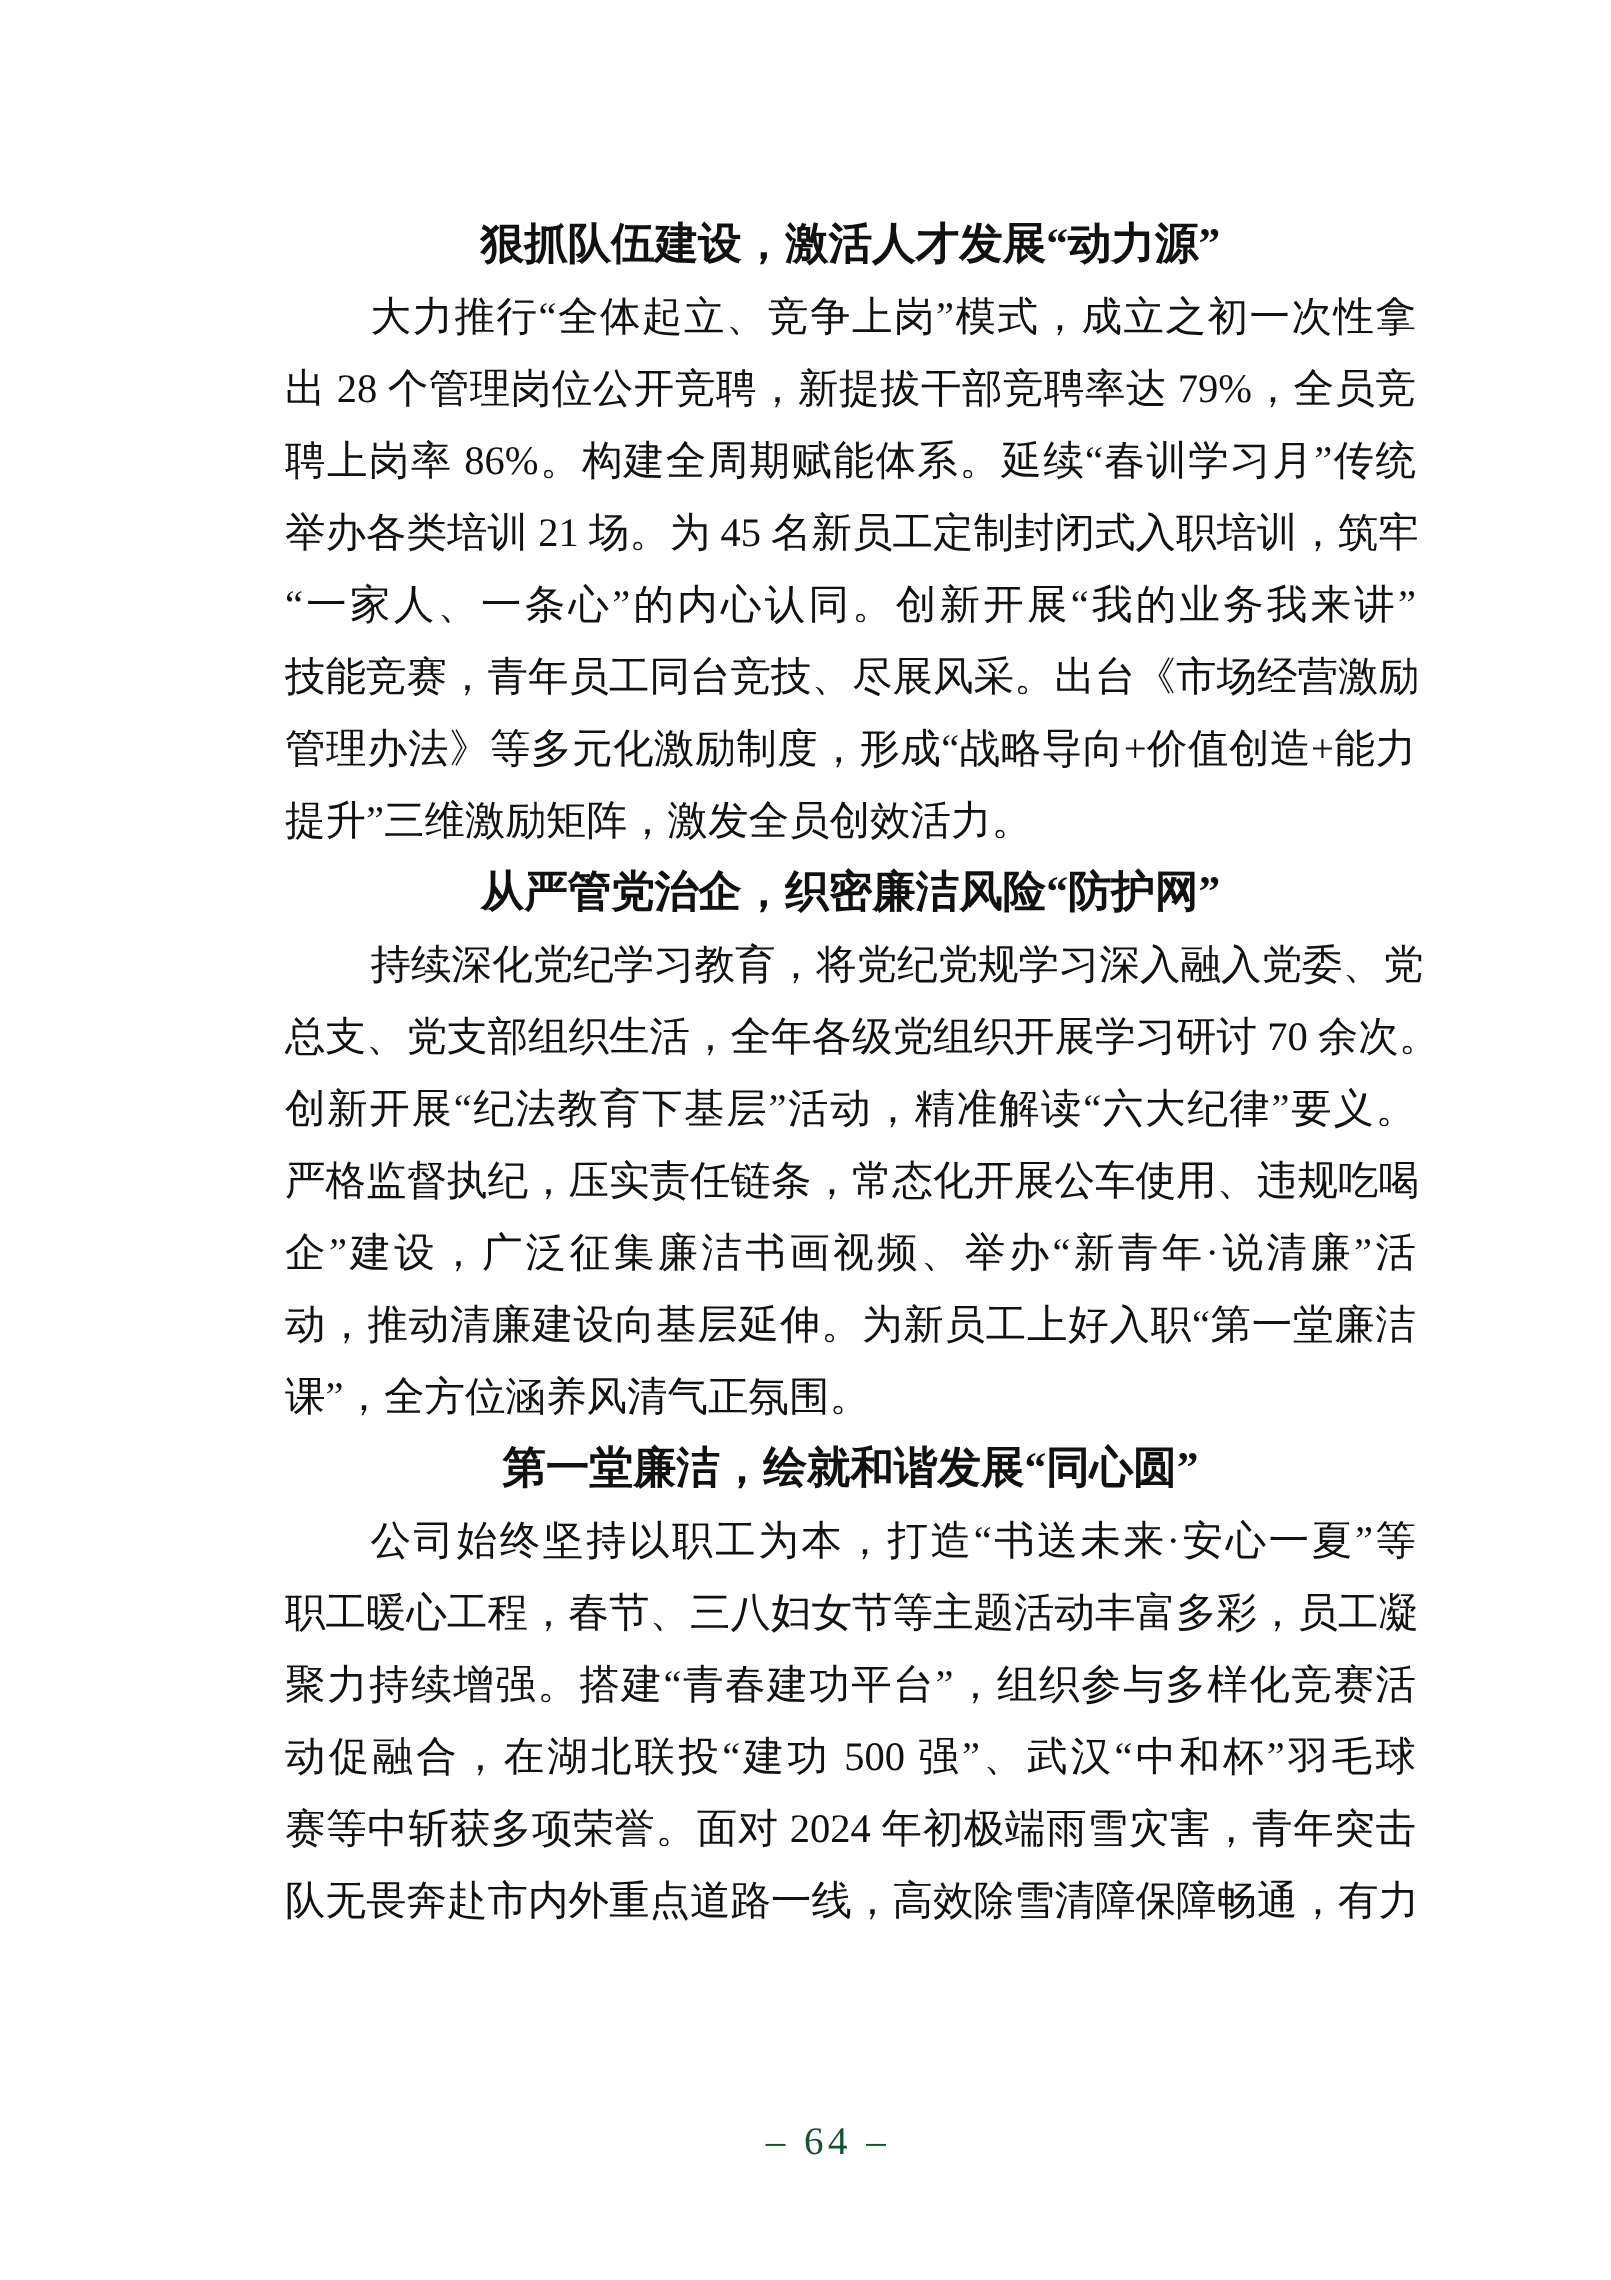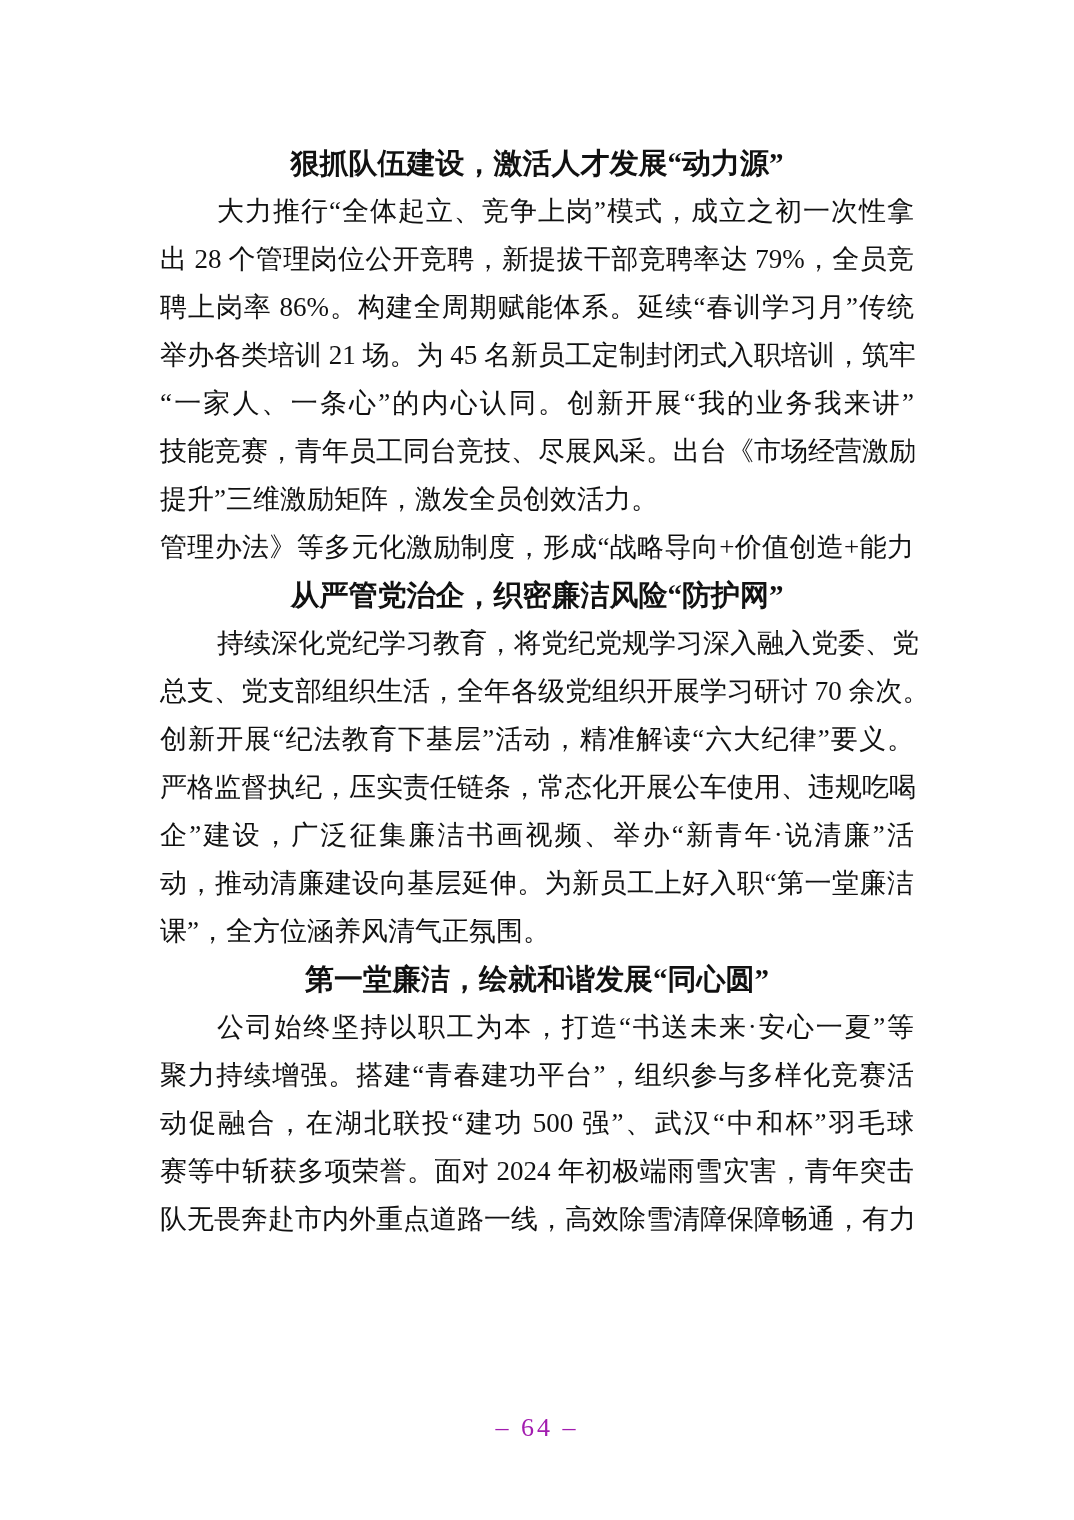--- a/index.html
+++ b/index.html
@@ -7,20 +7,21 @@
     width: 1074px; height: 1520px;
     background: #ffffff;
     color: #111111;
     font-family: "Liberation Serif", "DejaVu Serif", serif;
     position: relative;
     overflow: hidden;
   }
   .page {
     position: absolute; inset: 0;
     background: #ffffff;
+    margin-left: 30px;
   }
   .content {
     position: absolute;
     left: 160px; top: 139px;
     width: 754px;
   }
   .line {
     font-size: 27px;
     line-height: 48px;
     height: 48px;
@@ -43,50 +44,51 @@
     text-align-last: left;
   }
   .footer {
     position: absolute;
     top: 1404px; left: 0;
     width: 100%;
     text-align: center;
     font-size: 26px;
     line-height: 48px;
     letter-spacing: 3px;
-    color: #a21caf;
+    color: #14532d;
   }
 </style>
 </head>
 <body>
 
 <div class="page">
   <main class="content">
 
     <h3 class="line heading">狠抓队伍建设，激活人才发展“动力源”</h3>
     <p class="line first">大力推行“全体起立、竞争上岗”模式，成立之初一次性拿</p>
     <p class="line">出 28 个管理岗位公开竞聘，新提拔干部竞聘率达 79%，全员竞</p>
     <p class="line">聘上岗率 86%。构建全周期赋能体系。延续“春训学习月”传统</p>
     <p class="line">举办各类培训 21 场。为 45 名新员工定制封闭式入职培训，筑牢</p>
     <p class="line">“一家人、一条心”的内心认同。创新开展“我的业务我来讲”</p>
     <p class="line">技能竞赛，青年员工同台竞技、尽展风采。出台《市场经营激励</p>
+    <p class="line">管理办法》等多元化激励制度，形成“战略导向+价值创造+能力</p>
     <p class="line end">提升”三维激励矩阵，激发全员创效活力。</p>
-    <p class="line">管理办法》等多元化激励制度，形成“战略导向+价值创造+能力</p>
 
     <h3 class="line heading">从严管党治企，织密廉洁风险“防护网”</h3>
     <p class="line first">持续深化党纪学习教育，将党纪党规学习深入融入党委、党</p>
     <p class="line">总支、党支部组织生活，全年各级党组织开展学习研讨 70 余次。</p>
     <p class="line">创新开展“纪法教育下基层”活动，精准解读“六大纪律”要义。</p>
     <p class="line">严格监督执纪，压实责任链条，常态化开展公车使用、违规吃喝</p>
     <p class="line">企”建设，广泛征集廉洁书画视频、举办“新青年·说清廉”活</p>
     <p class="line">动，推动清廉建设向基层延伸。为新员工上好入职“第一堂廉洁</p>
     <p class="line end">课”，全方位涵养风清气正氛围。</p>
 
     <h3 class="line heading">第一堂廉洁，绘就和谐发展“同心圆”</h3>
     <p class="line first">公司始终坚持以职工为本，打造“书送未来·安心一夏”等</p>
+    <p class="line">职工暖心工程，春节、三八妇女节等主题活动丰富多彩，员工凝</p>
     <p class="line">聚力持续增强。搭建“青春建功平台”，组织参与多样化竞赛活</p>
     <p class="line">动促融合，在湖北联投“建功 500 强”、武汉“中和杯”羽毛球</p>
     <p class="line">赛等中斩获多项荣誉。面对 2024 年初极端雨雪灾害，青年突击</p>
     <p class="line">队无畏奔赴市内外重点道路一线，高效除雪清障保障畅通，有力</p>
 
   </main>
 
   <footer class="footer">
     <span>– 64 –</span>
   </footer>

